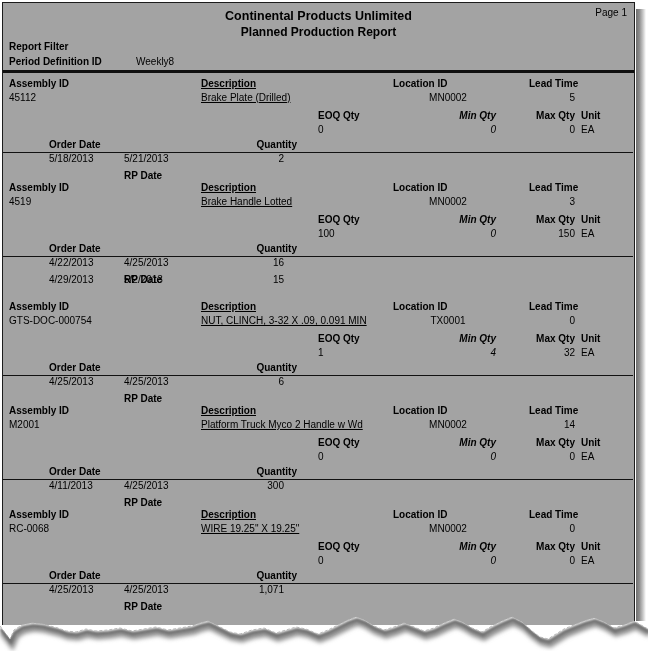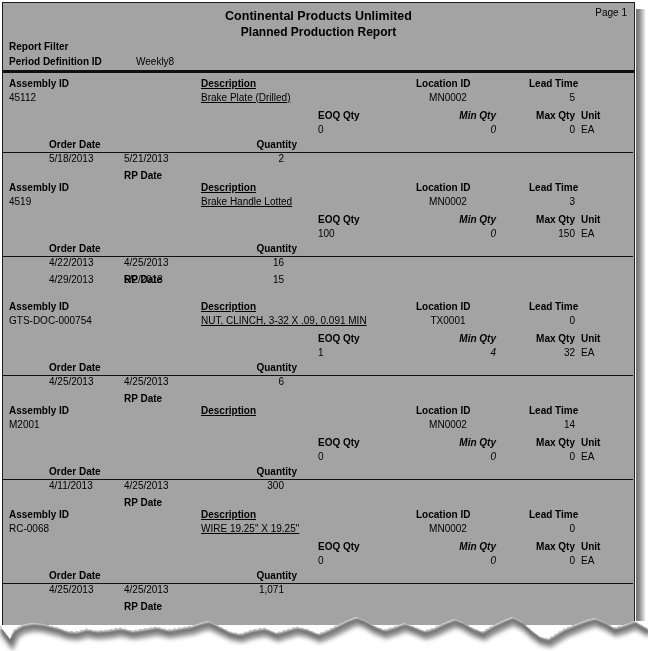--- a/index.html
+++ b/index.html
@@ -55,21 +55,21 @@
   .r-eoq-labels{height:14px;margin-top:4px;}
   .r-eoq-values{height:13px;}
   .r-order-head{height:11px;margin-top:2px;padding-bottom:2px;border-bottom:1px solid #111;}
   .r-data{height:13px;padding-top:2px;}
   .r-data:first-of-type{padding-top:4px;}
   .b{font-weight:700;}
   .cell{position:absolute;top:0;white-space:nowrap;}
   
   .c-asm{left:6px;}
   .c-desc{left:198px;text-decoration:underline;}
-  .c-loc-lab{left:413px;}
+  .c-loc-lab{left:390px;}
   .c-loc-val{left:405px;width:80px;text-align:center;}
   .c-lead-lab{left:526px;}
   .c-lead-val{left:490px;width:82px;text-align:right;}
   .c-eoq{left:315px;width:100px;}
   .c-min{left:393px;width:100px;text-align:right;font-style:italic;}
   .c-max{left:472px;width:100px;text-align:right;}
   .c-unit{left:578px;}
   .c-odate-h{left:46px;}
   .c-rdate-h{left:121px;margin-top:31px;}
   .c-qty-h{left:195px;width:99px;text-align:right;}
@@ -218,20 +218,21 @@
 
   <div class="section">
     <div class="row r-labels">
       <span class="cell b c-asm">Assembly ID</span>
       <span class="cell b c-desc">Description</span>
       <span class="cell b c-loc-lab">Location ID</span>
       <span class="cell b c-lead-lab">Lead Time</span>
     </div>
     <div class="row r-values">
       <span class="cell c-asm">M2001</span>
+      <span class="cell c-desc">Platform Truck Myco 2 Handle w Wd</span>
       <span class="cell c-loc-val">MN0002</span>
       <span class="cell c-lead-val">14</span>
     </div>
     <div class="row r-eoq-labels">
       <span class="cell b c-eoq">EOQ Qty</span>
       <span class="cell b c-min">Min Qty</span>
       <span class="cell b c-max">Max Qty</span>
       <span class="cell b c-unit">Unit</span>
     </div>
     <div class="row r-eoq-values">

